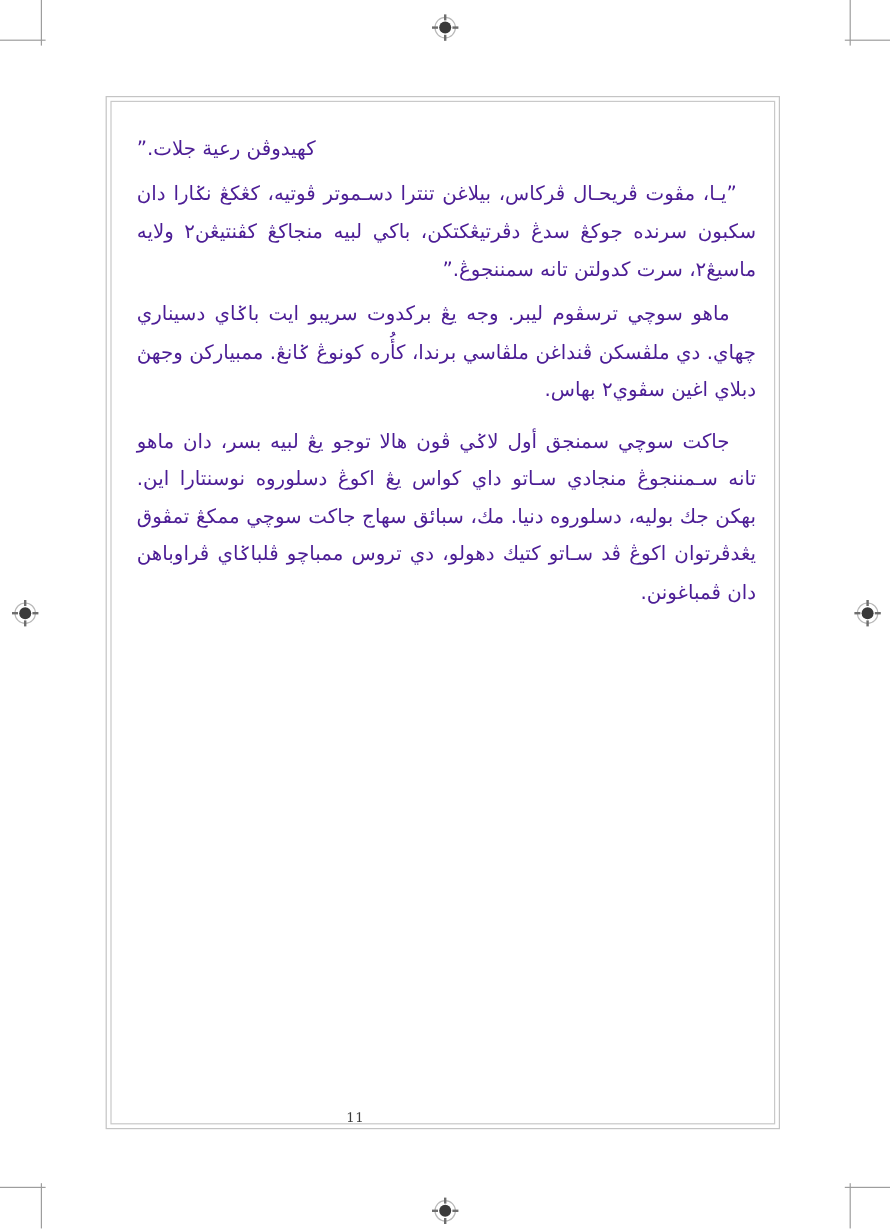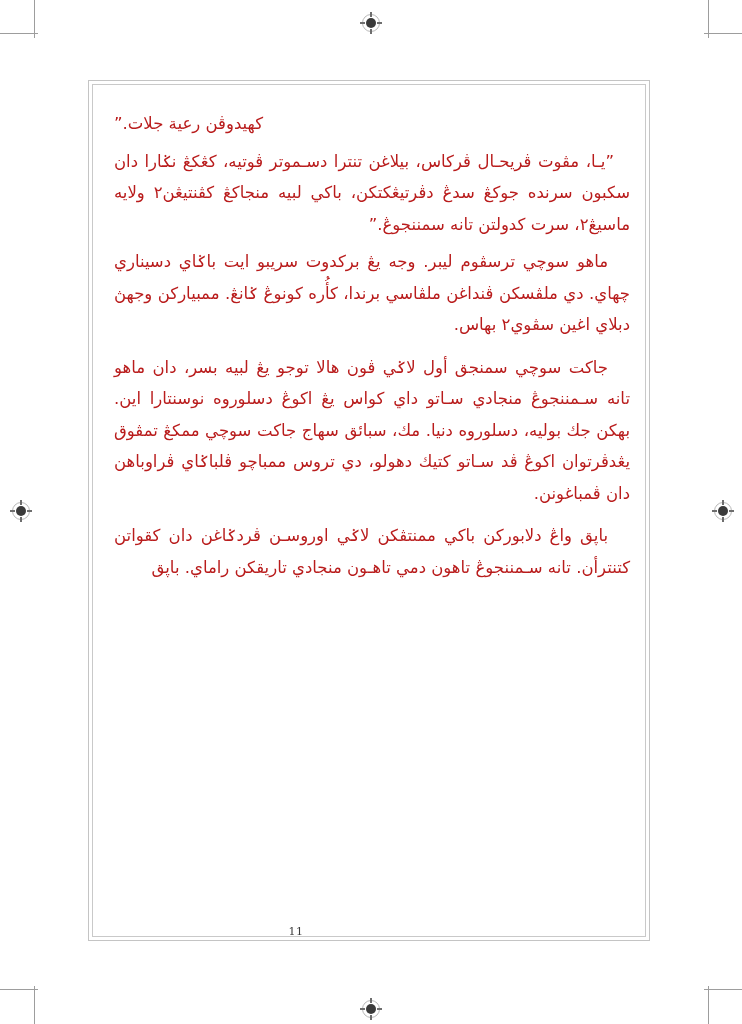--- a/index.html
+++ b/index.html
@@ -117,21 +117,21 @@
     direction: rtl;
     text-align: justify;
     text-align-last: justify;
   }
 
   .para {
     margin: 0 0 0 0;
     font-family: "DejaVu Sans", sans-serif;
     font-size: 16.5px;
     line-height: 31.5px;
-    color: #b91c1c;
+    color: #4c1d95;
     direction: rtl;
     unicode-bidi: isolate;
     text-align: justify;
     text-align-last: right;
   }
 
   .para.cont {            
     text-align: left;
     text-align-last: left;
     margin-bottom: 6px;
@@ -211,18 +211,17 @@
 
   <div class="frame-outer">
     <div class="frame-inner"></div>
   </div>
 
   <div class="textblock">
     <p class="para cont">كهيدوڤن رعية جلات.”</p>
     <p class="para quote">”يـا، مڤوت ڤريحـال ڤركاس، بيلاغن تنترا دسـموتر ڤوتيه، كڠكڠ نݢارا دان سكبون سرنده جوكڠ سدڠ دڤرتيڠكتكن، باكي لبيه منجاكڠ كڤنتيڠن٢ ولايه ماسيڠ٢، سرت كدولتن تانه سمننجوڠ.”</p>
     <p class="para body">ماهو سوچي ترسڤوم ليبر. وجه يڠ بركدوت سريبو ايت باݢاي دسيناري چهاي. دي ملڤسكن ڤنداغن ملڤاسي برندا، كأُره كونوڠ ݢانڠ. ممبياركن وجهڽ دبلاي اغين سڤوي٢ بهاس.</p>
     <p class="para body">جاكت سوچي سمنجق أول لاݢي ڤون هالا توجو يڠ لبيه بسر، دان ماهو تانه سـمننجوڠ منجادي سـاتو داي كواس يڠ اكوڠ دسلوروه نوسنتارا اين. بهكن جك بوليه، دسلوروه دنيا. مك، سبائق سهاج جاكت سوچي ممكڠ تمڤوق يڠدڤرتوان اكوڠ ڤد سـاتو كتيك دهولو، دي تروس ممباچو ڤلباݢاي ڤراوباهن دان ڤمباغونن.</p>
-    <p class="para body tight">باڽق واڠ دلابوركن باكي ممنتڤكن لاݢي اوروسـن ڤردݢاغن دان كقواتن كتنترأن. تانه سـمننجوڠ تاهون دمي تاهـون منجادي تاريقكن راماي. باڽق</p>
   </div>
 
   <div class="folio">11</div>
 
 </div>
 
 </body></html>

